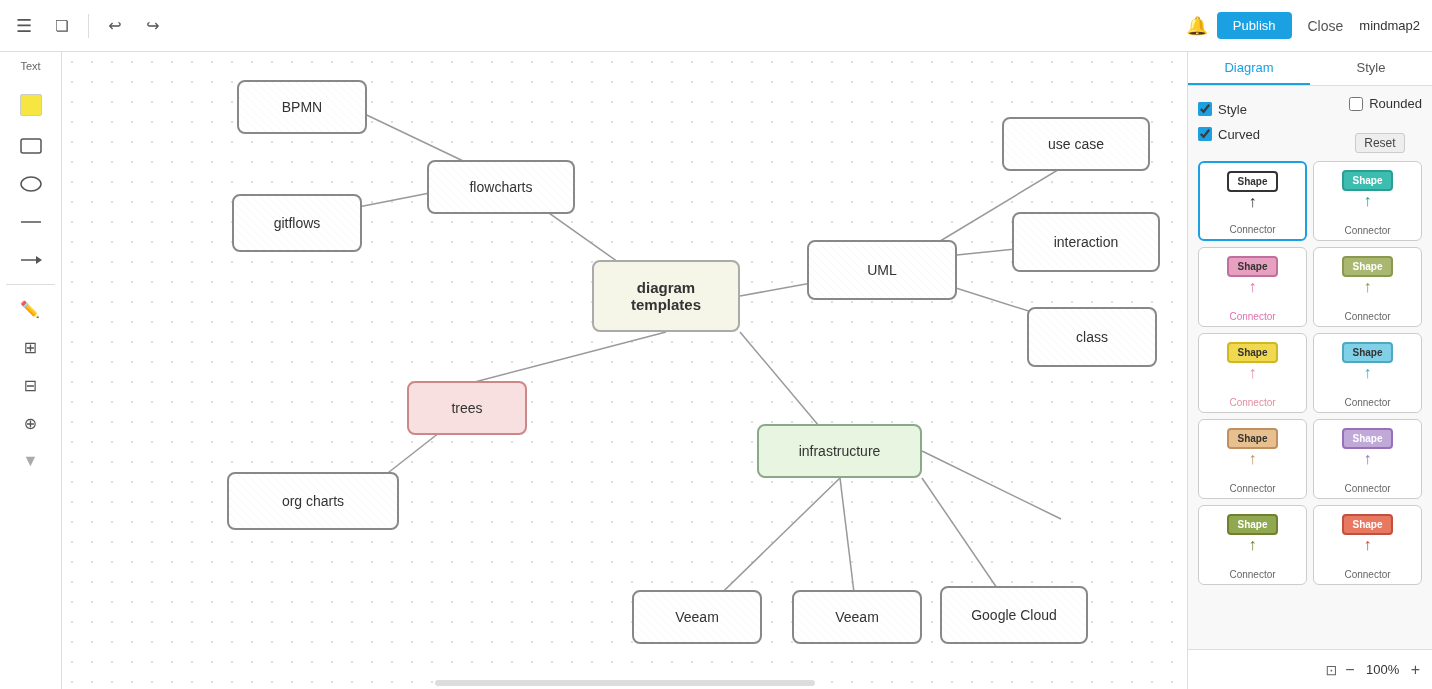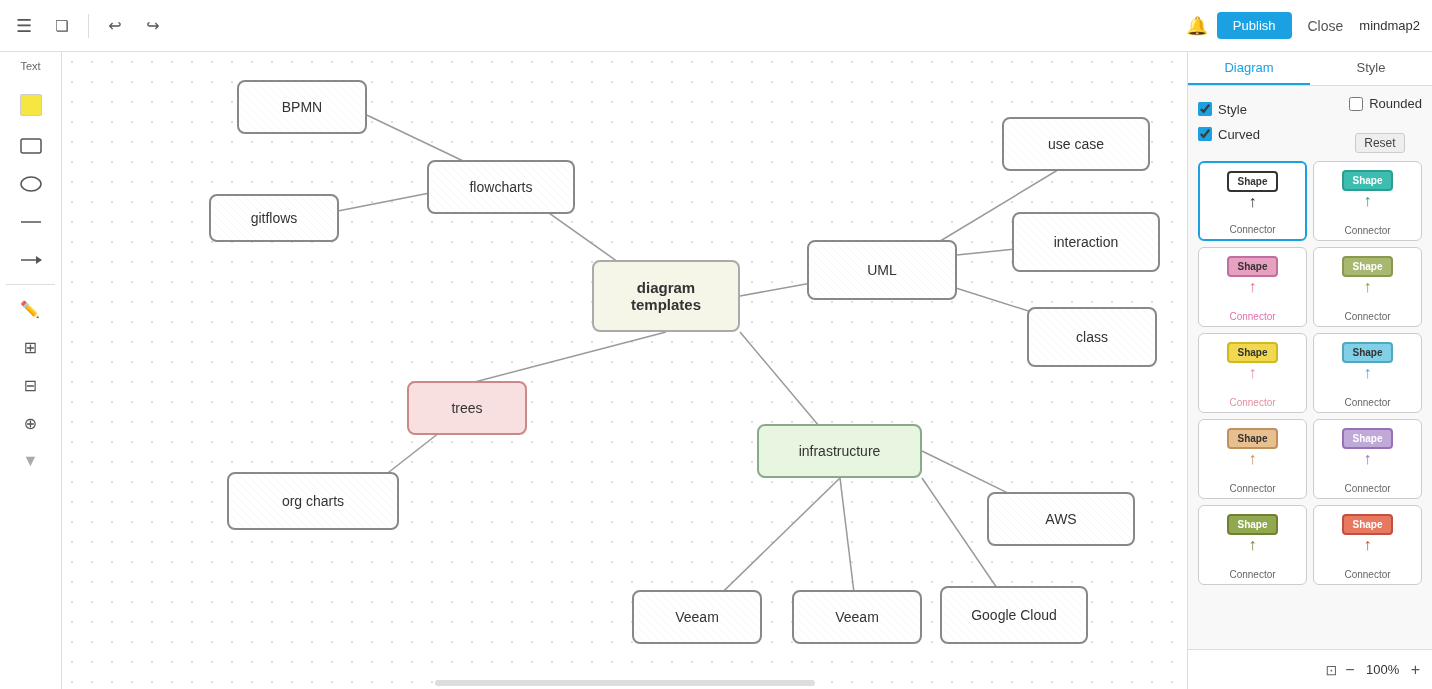--- a/index.html
+++ b/index.html
@@ -374,30 +374,29 @@
 
       <line x1="778" y1="426" x2="635" y2="565" stroke="#999" stroke-width="1.5"></line>
 
       <line x1="778" y1="426" x2="795" y2="565" stroke="#999" stroke-width="1.5"></line>
 
       <line x1="860" y1="426" x2="952" y2="561" stroke="#999" stroke-width="1.5"></line>
     </svg>
 
     <div class="node node-hatched" style="left:175px;top:28px;width:130px;height:54px;">BPMN</div>
     <div class="node node-hatched" style="left:365px;top:100px;width:148px;height:54px;margin-top:8px;">flowcharts</div>
-    <div class="node node-hatched" style="left:147px;top:142px;width:130px;height:48px;">gitflows</div>
+    <div class="node node-hatched" style="left:170px;top:142px;width:130px;height:58px;">gitflows</div>
     <div class="node node-center node-hatched" style="left:530px;top:208px;width:148px;height:72px;font-size:15px;font-weight:600;">diagram<br>templates</div>
     <div class="node node-hatched" style="left:745px;top:188px;width:150px;height:60px;">UML</div>
     <div class="node node-hatched" style="left:940px;top:65px;width:148px;height:54px;">use case</div>
     <div class="node node-hatched" style="left:950px;top:160px;width:148px;height:60px;">interaction</div>
     <div class="node node-hatched" style="left:965px;top:255px;width:130px;height:60px;">class</div>
     <div class="node node-pink node-hatched" style="left:345px;top:305px;width:120px;height:54px;margin-top:24px;">trees</div>
     <div class="node node-hatched" style="left:165px;top:420px;width:172px;height:58px;">org charts</div>
     <div class="node node-green node-hatched" style="left:695px;top:372px;width:165px;height:54px;">infrastructure</div>
-    <div class="node node-hatched" style="left:925px;top:440px;width:148px;height:54px;">AWS</div>
     <div class="node node-hatched" style="left:570px;top:538px;width:130px;height:54px;">Veeam</div>
     <div class="node node-hatched" style="left:730px;top:538px;width:130px;height:54px;">Veeam</div>
     <div class="node node-hatched" style="left:878px;top:534px;width:148px;height:58px;">Google Cloud</div>
   </div>
 </div>
 
 <div class="bottom-scroll">
   <div class="hscroll-track"></div>
 </div>
 

